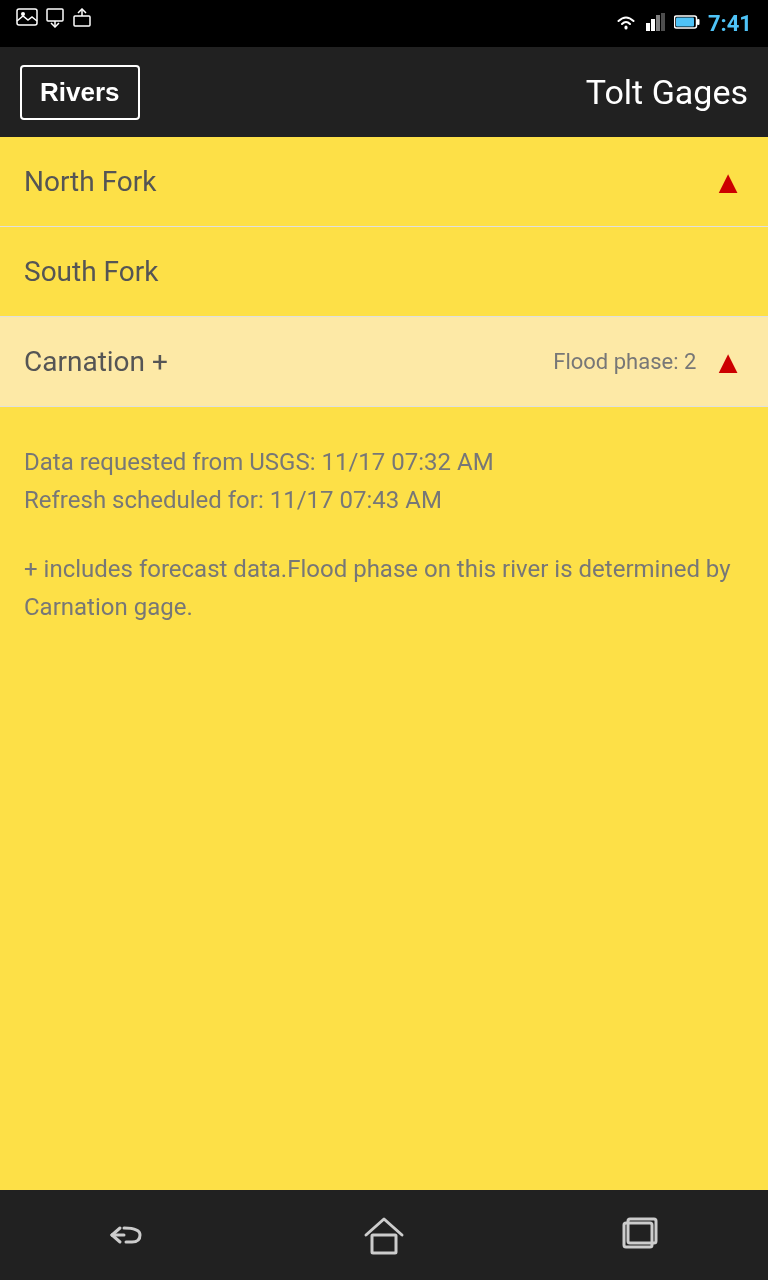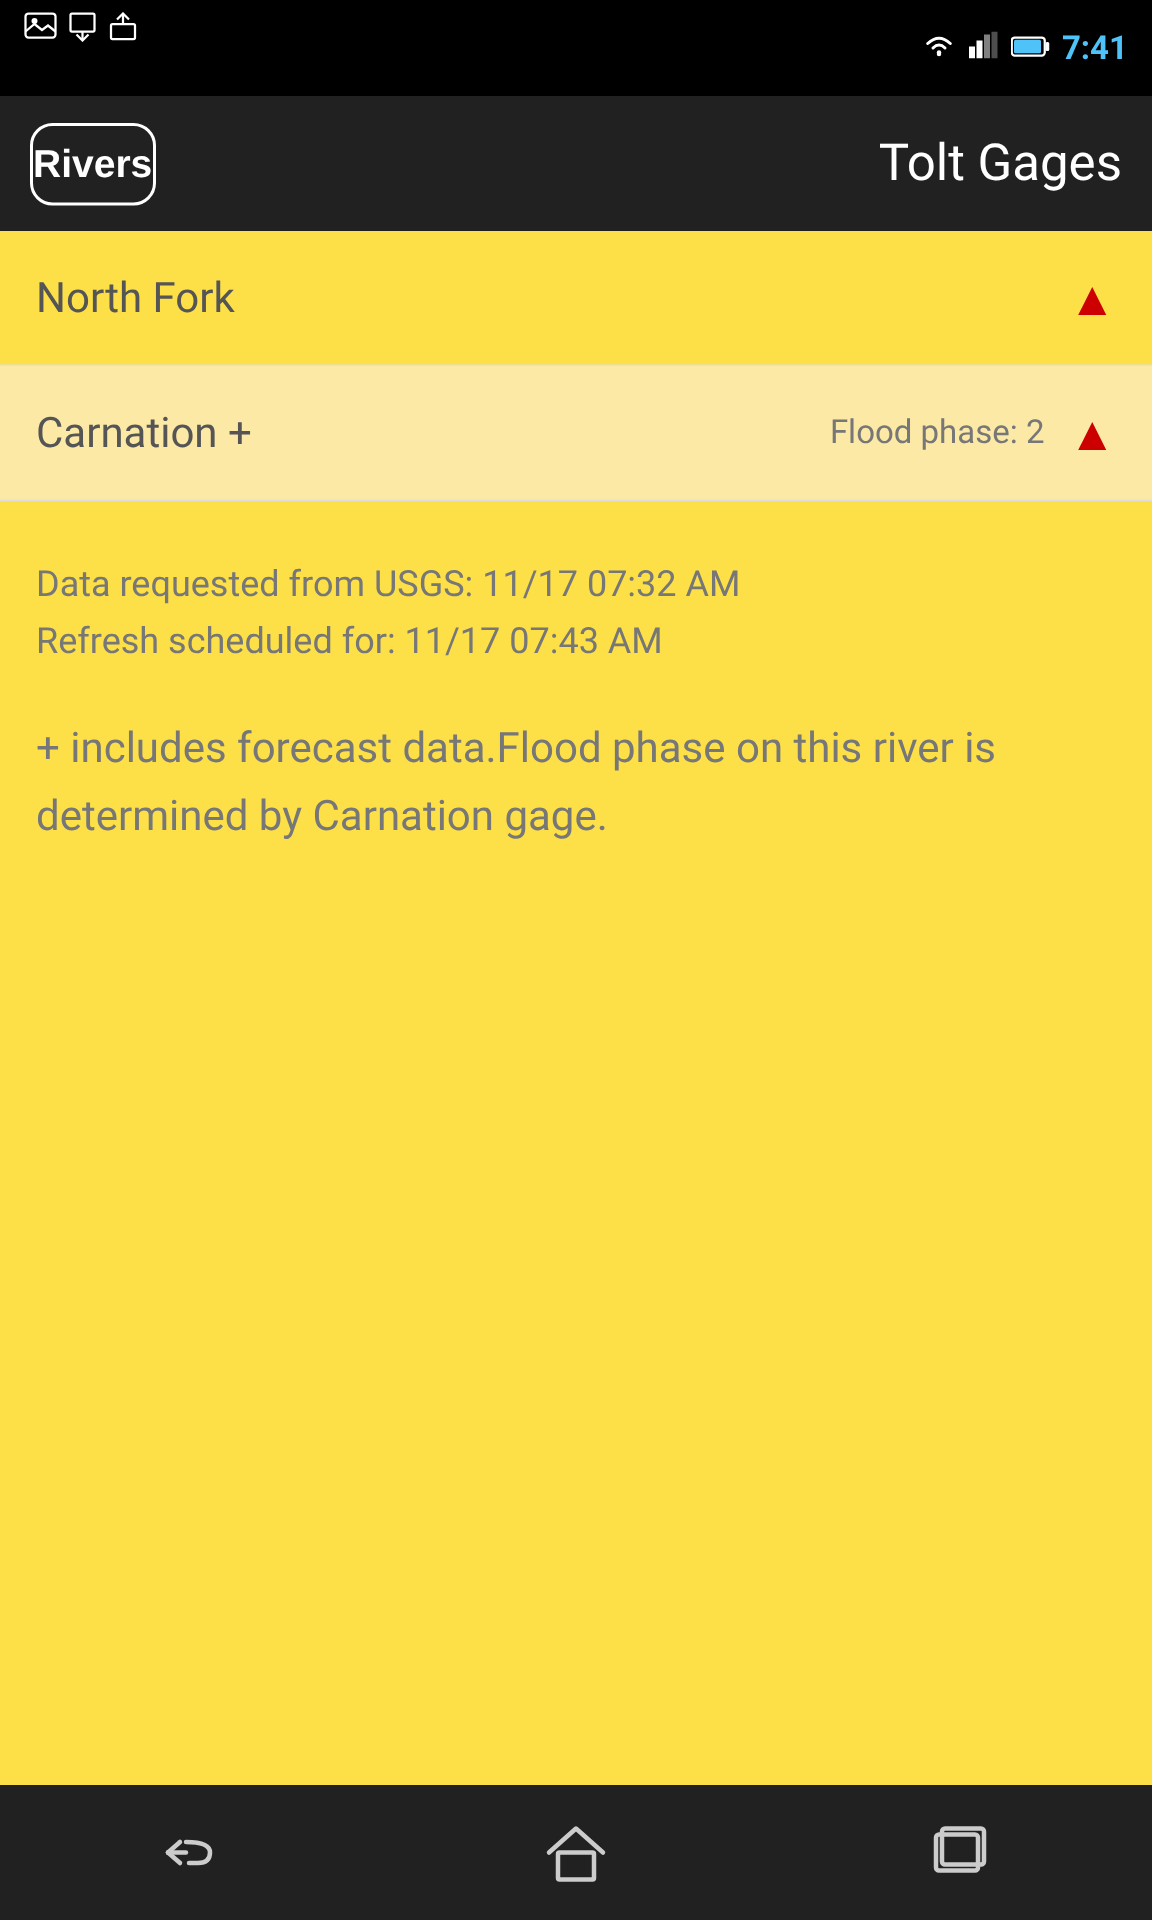--- a/index.html
+++ b/index.html
@@ -14,21 +14,21 @@
       font-family: 'Roboto', Arial, sans-serif;
       background: #ffffff;
       display: flex;
       flex-direction: column;
       overflow: hidden;
     }
 
     
     .status-bar {
       background: #000000;
-      height: 64px;
+      height: 47px;
       display: flex;
       align-items: center;
       justify-content: flex-end;
       padding: 0 16px;
       gap: 10px;
       flex-shrink: 0;
     }
 
     .status-icons {
       display: flex;
@@ -62,25 +62,25 @@
       display: flex;
       align-items: center;
       padding: 0 20px;
       flex-shrink: 0;
     }
 
     .rivers-button {
       border: 2px solid #ffffff;
       color: #ffffff;
       background: transparent;
-      padding: 10px 0;
+      padding: 10px 18px;
       font-size: 26px;
       font-weight: bold;
       cursor: pointer;
-      border-radius: 15px;
+      border-radius: 4px;
     }
 
     .app-title {
       color: #ffffff;
       font-size: 34px;
       font-weight: normal;
       flex: 1;
       text-align: right;
     }
 
@@ -135,21 +135,21 @@
     }
 
     .data-info {
       font-size: 24px;
       color: #777777;
       line-height: 1.6;
       margin-bottom: 30px;
     }
 
     .forecast-note {
-      font-size: 28px;
+      font-size: 24px;
       color: #777777;
       line-height: 1.6;
     }
 
     
     .nav-bar {
       background: #212121;
       height: 90px;
       display: flex;
       align-items: center;
@@ -233,20 +233,25 @@
 
 <div class="main-content">
 
   <div class="list-item">
     <span class="list-item-label">North Fork</span>
     <div class="list-item-right">
       <span class="arrow-up">▲</span>
     </div>
   </div>
 
+  <div class="list-item">
+    <span class="list-item-label">South Fork</span>
+    <div class="list-item-right">
+    </div>
+  </div>
 
   <div class="list-item carnation-item">
     <span class="list-item-label">Carnation +</span>
     <div class="list-item-right">
       <span class="flood-phase-text">Flood phase: 2</span>
       <span class="arrow-up">▲</span>
     </div>
   </div>
 
   <div class="info-section">

